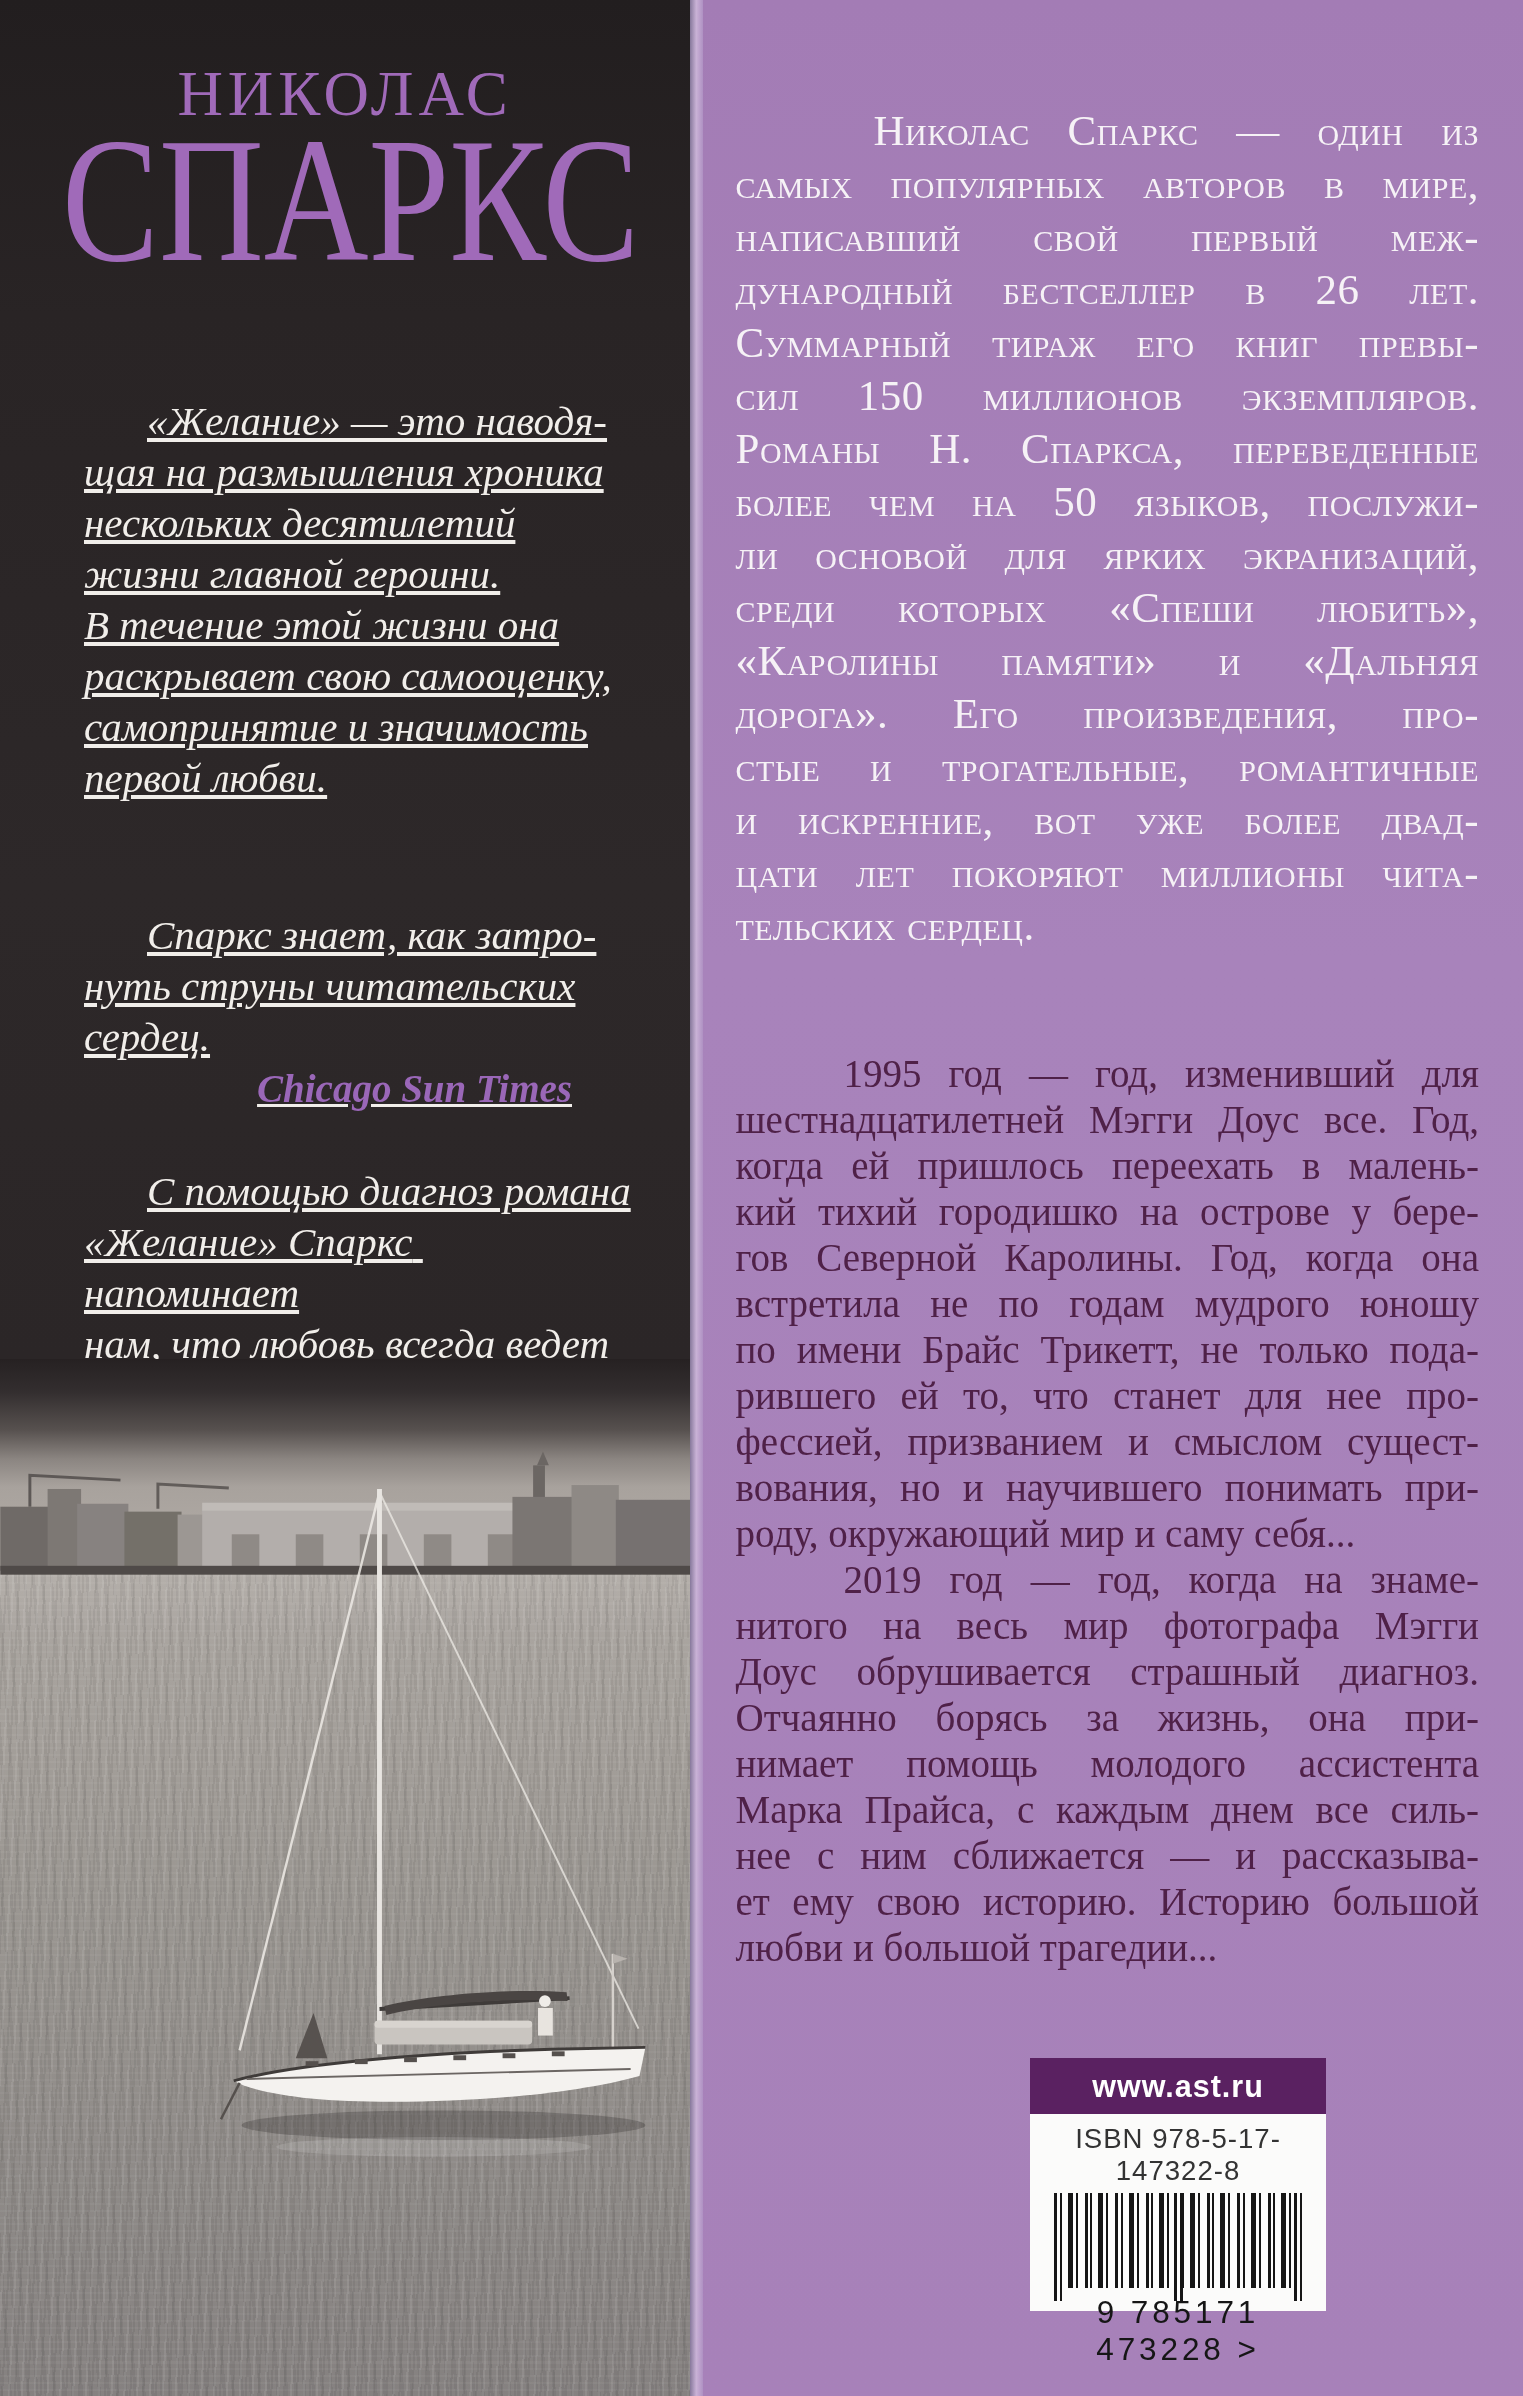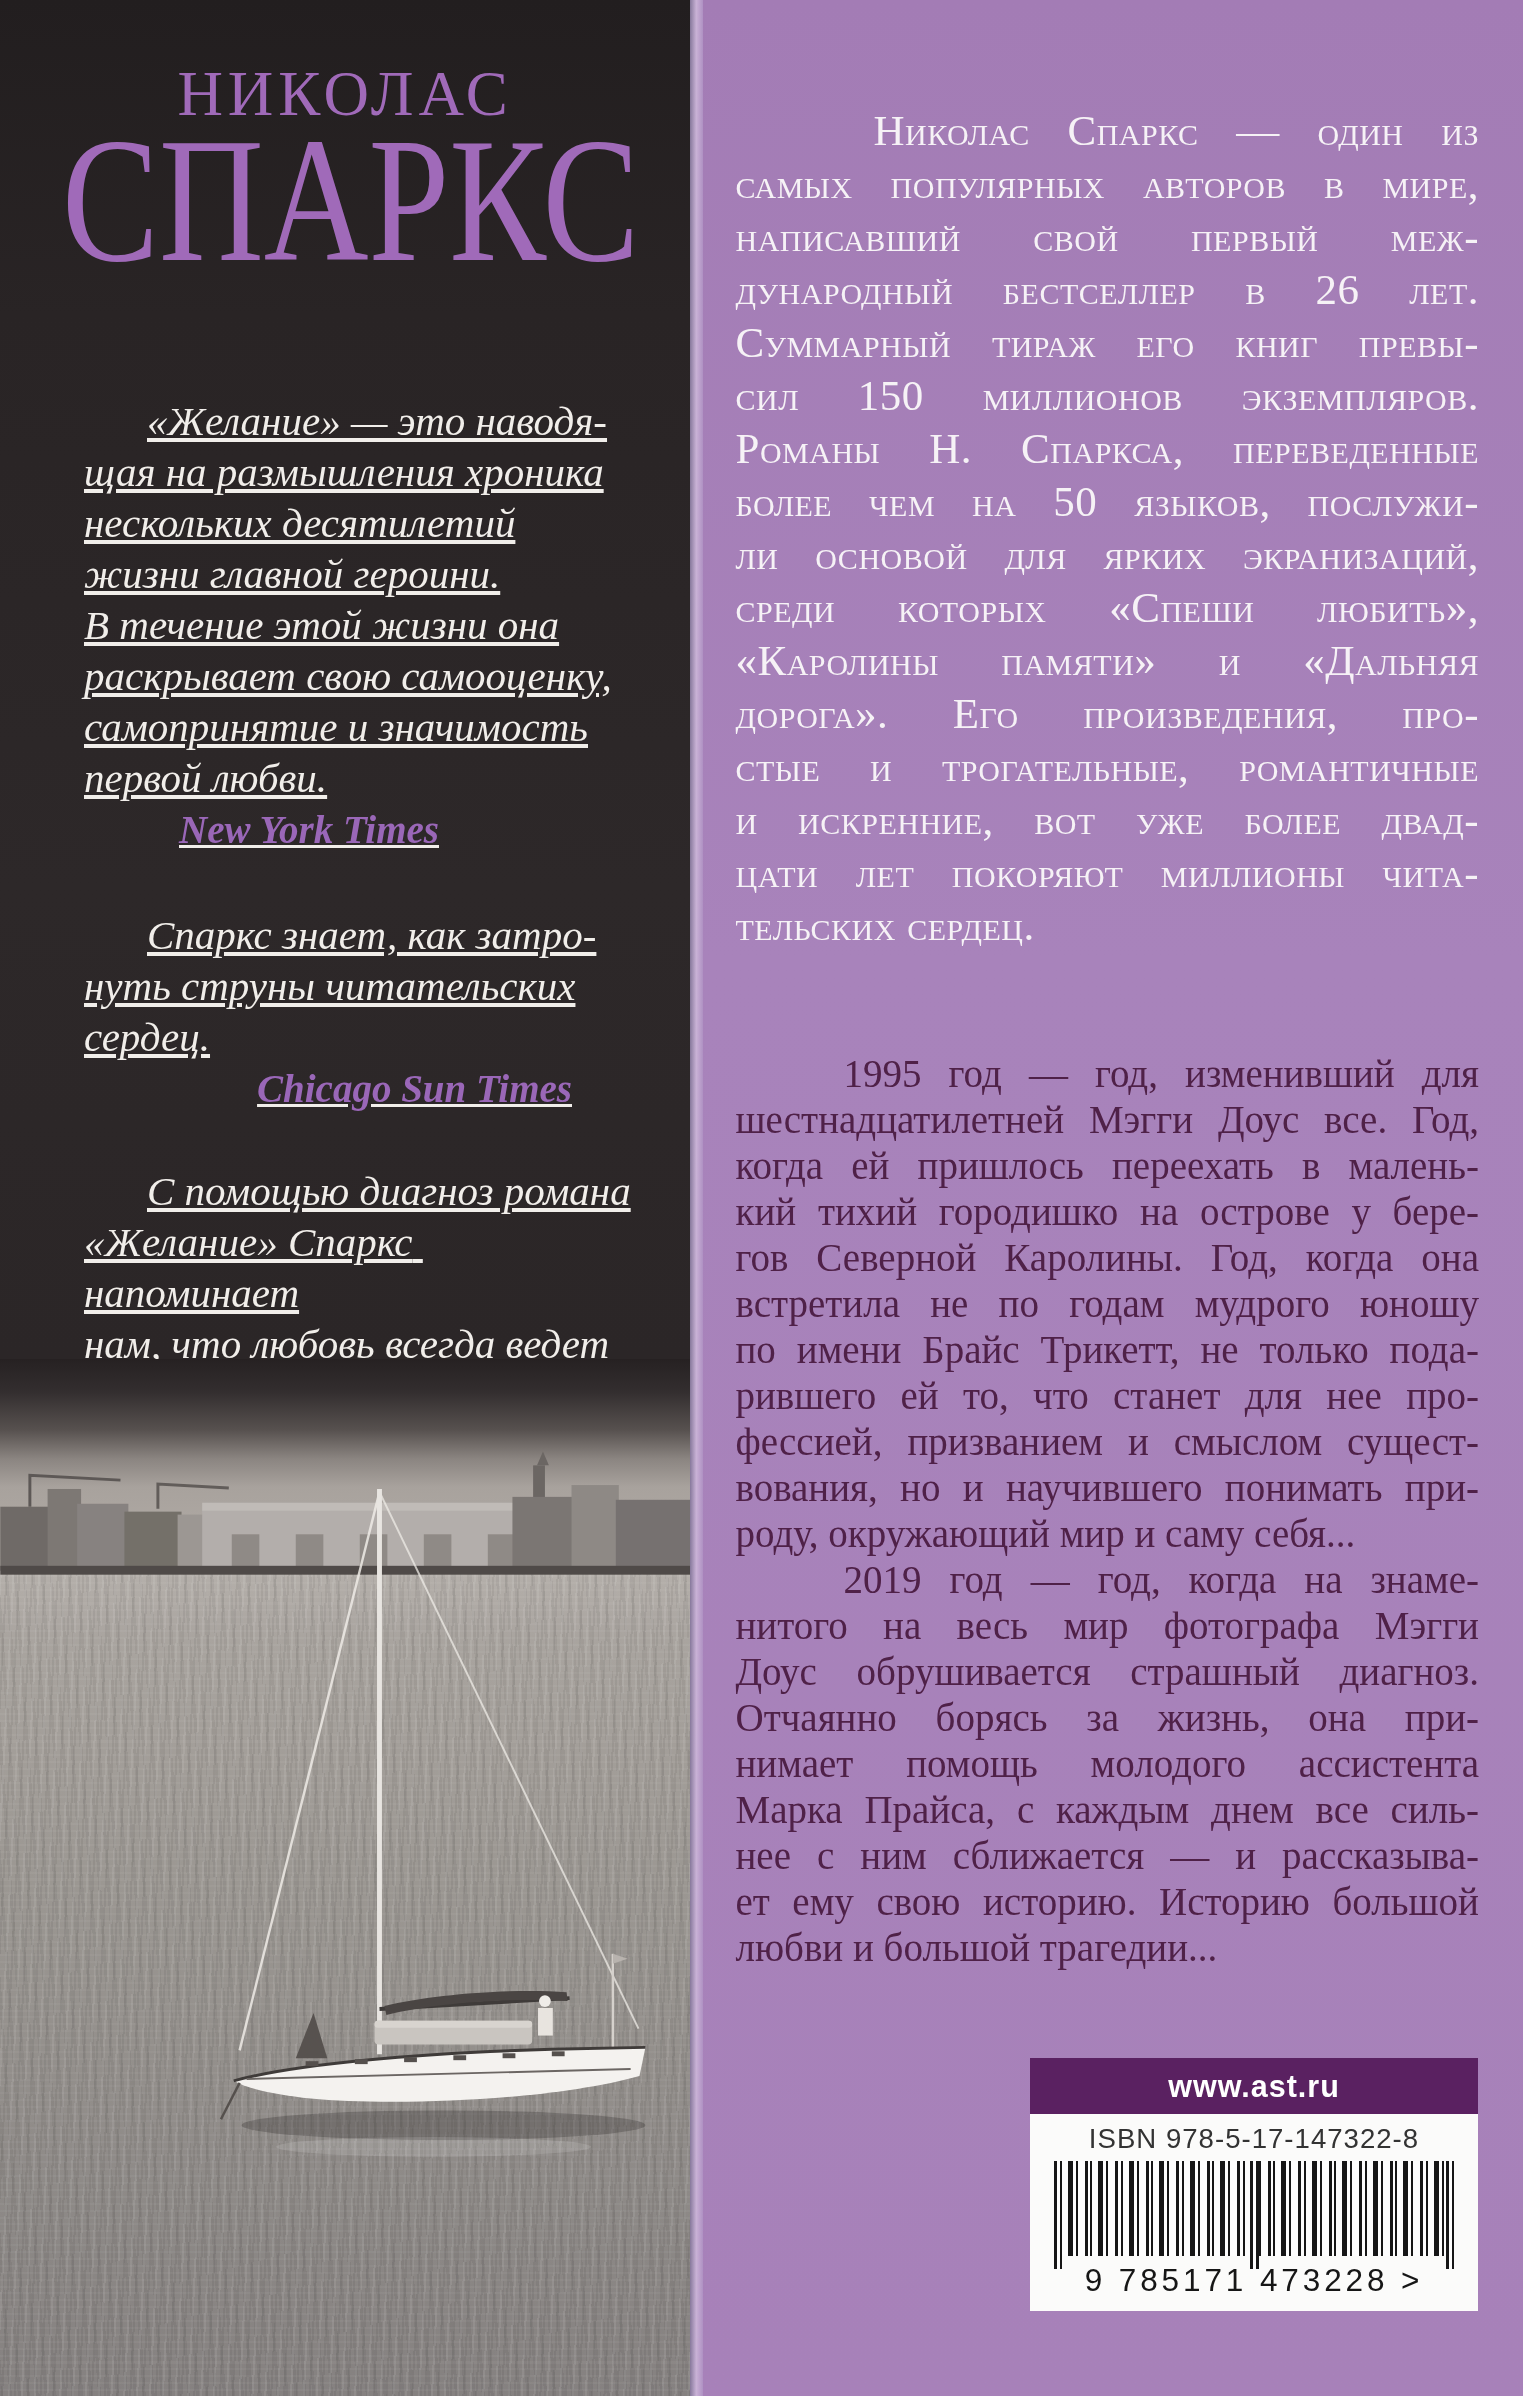--- a/index.html
+++ b/index.html
@@ -49,21 +49,21 @@
   .jblock{position:absolute;left:32.5px;right:45px;}
   .jblock .line{text-align:justify;text-align-last:justify;white-space:pre-wrap;}
   .jblock .line.ragged{text-align-last:left;}
   .about{top:104px;color:var(--about-white);font-variant:small-caps;
          font-size:43px;line-height:53px;letter-spacing:0.5px;}
   .about .line.indent{padding-left:138px;}
   .annot{top:1023px;color:var(--annotation-plum);font-size:39px;line-height:46px;margin-top:28px;}
   .annot .line.indent{padding-left:108px;}
 
   
-  .ast-label{position:absolute;left:327px;top:2058px;width:448px;
+  .ast-label{position:absolute;left:327px;top:2058px;width:296px;
              font-family:"Liberation Sans","DejaVu Sans",sans-serif;}
   .ast-bar{height:56px;line-height:56px;background:var(--bar-purple);color:#fff;
            text-align:center;font-size:30.5px;font-weight:bold;letter-spacing:1px;}
   .barcode-box{height:197px;background:var(--barcode-bg);text-align:center;}
   .isbn{padding-top:8.9px;font-size:27.6px;color:#333;letter-spacing:1px;}
   .bars{position:relative;height:95px;margin:5.9px 23.6px 0;
     background:repeating-linear-gradient(90deg,#161616 0 3px,#fdfdfd 3px 5.9px,#161616 5.9px 7.9px,#fdfdfd 7.9px 13.8px,#161616 13.8px 18.7px,#fdfdfd 18.7px 21.7px,#161616 21.7px 23.6px,#fdfdfd 23.6px 30.5px);}
   .guard{position:absolute;top:0;width:8.9px;height:108px;
     background:linear-gradient(90deg,#161616 0 3px,#fdfdfd 3px 5.9px,#161616 5.9px 8.9px);}
   .g-left{left:0;} .g-mid{left:50%;margin-left:-3.9px;} .g-right{right:0;}
@@ -85,21 +85,20 @@
       <div class="qlines">
           <div class="line indent">«Желание» — это наводя-</div>
           <div class="line">щая на размышления хроника</div>
           <div class="line">нескольких десятилетий</div>
           <div class="line">жизни главной героини.</div>
           <div class="line">В течение этой жизни она</div>
           <div class="line">раскрывает свою самооценку,</div>
           <div class="line">самопринятие и значимость</div>
           <div class="line">первой любви.</div>
         </div>
-      <div class="qsource">New York Times</div>
     </div>
 
     <div class="quote q2">
       <div class="qlines">
           <div class="line indent">Спаркс знает, как затро-</div>
           <div class="line">нуть струны читательских</div>
           <div class="line">сердец.</div>
         </div>
       <div class="qsource">Chicago Sun Times</div>
     </div>

